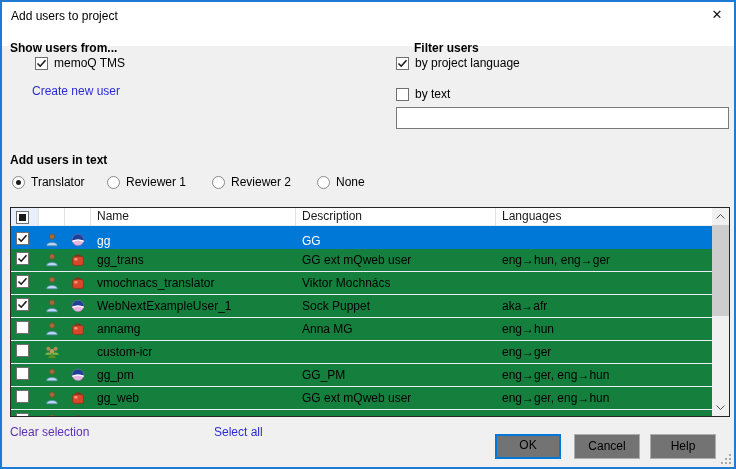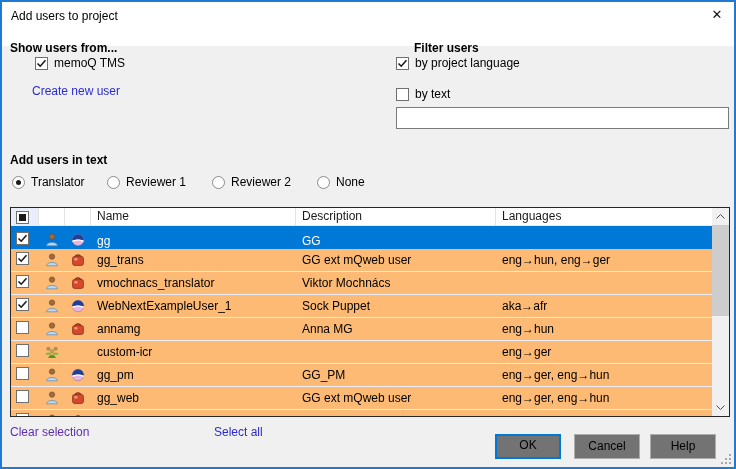--- a/index.html
+++ b/index.html
@@ -26,21 +26,21 @@
   .radio-row{position:absolute;display:flex;align-items:center;gap:6px;}
   .link{position:absolute;color:var(--link,#2b2bd5);cursor:pointer;}
   .link.visited{color:var(--link-visited,#5c2fb4);}
   .textbox{position:absolute;left:394px;top:105px;width:333px;height:22px;border:1px solid #7a7a7a;background:#fff;font-family:"Liberation Sans",sans-serif;font-size:12px;padding:2px 4px;outline:none;}
   
   .table{position:absolute;left:8px;top:205px;width:720px;height:210px;background:#fff;border:1px solid #262626;overflow:hidden;}
   .thead{position:absolute;left:0;top:0;right:17px;height:18px;background:#fff;display:flex;border-bottom:1px solid #ededed;}
   .th{height:18px;line-height:17px;border-right:1px solid #e2e2e2;padding-left:6px;color:#1a1a1a;overflow:hidden;white-space:nowrap;}
   .th.c-cb{display:flex;align-items:center;background:#e8effa;padding-left:5px;}
   .tbody{position:absolute;left:0;top:18px;right:17px;bottom:0;overflow:hidden;}
-  .trow{display:flex;align-items:center;height:23px;border-bottom:1px solid #eceff7;background:#fdba74;}
+  .trow{display:flex;align-items:center;height:23px;border-bottom:1px solid #eceff7;background:#15803d;}
   .trow.selected{background:var(--accent,#0078d7);color:#fff;border-bottom-color:var(--accent,#0078d7);align-items:flex-end;}
   .cell{overflow:hidden;white-space:nowrap;flex:none;}
   .c-cb{width:28px;padding-left:5px;}
   .c-i{width:26px;display:flex;justify-content:center;align-items:center;}
   .c-name{width:205px;padding-left:6px;}
   .c-desc{width:200px;padding-left:6px;}
   .c-lang{flex:1 1 auto;padding-left:6px;}
   .icon{width:16px;height:16px;display:inline-block;}
   .icon svg{display:block;}
   

